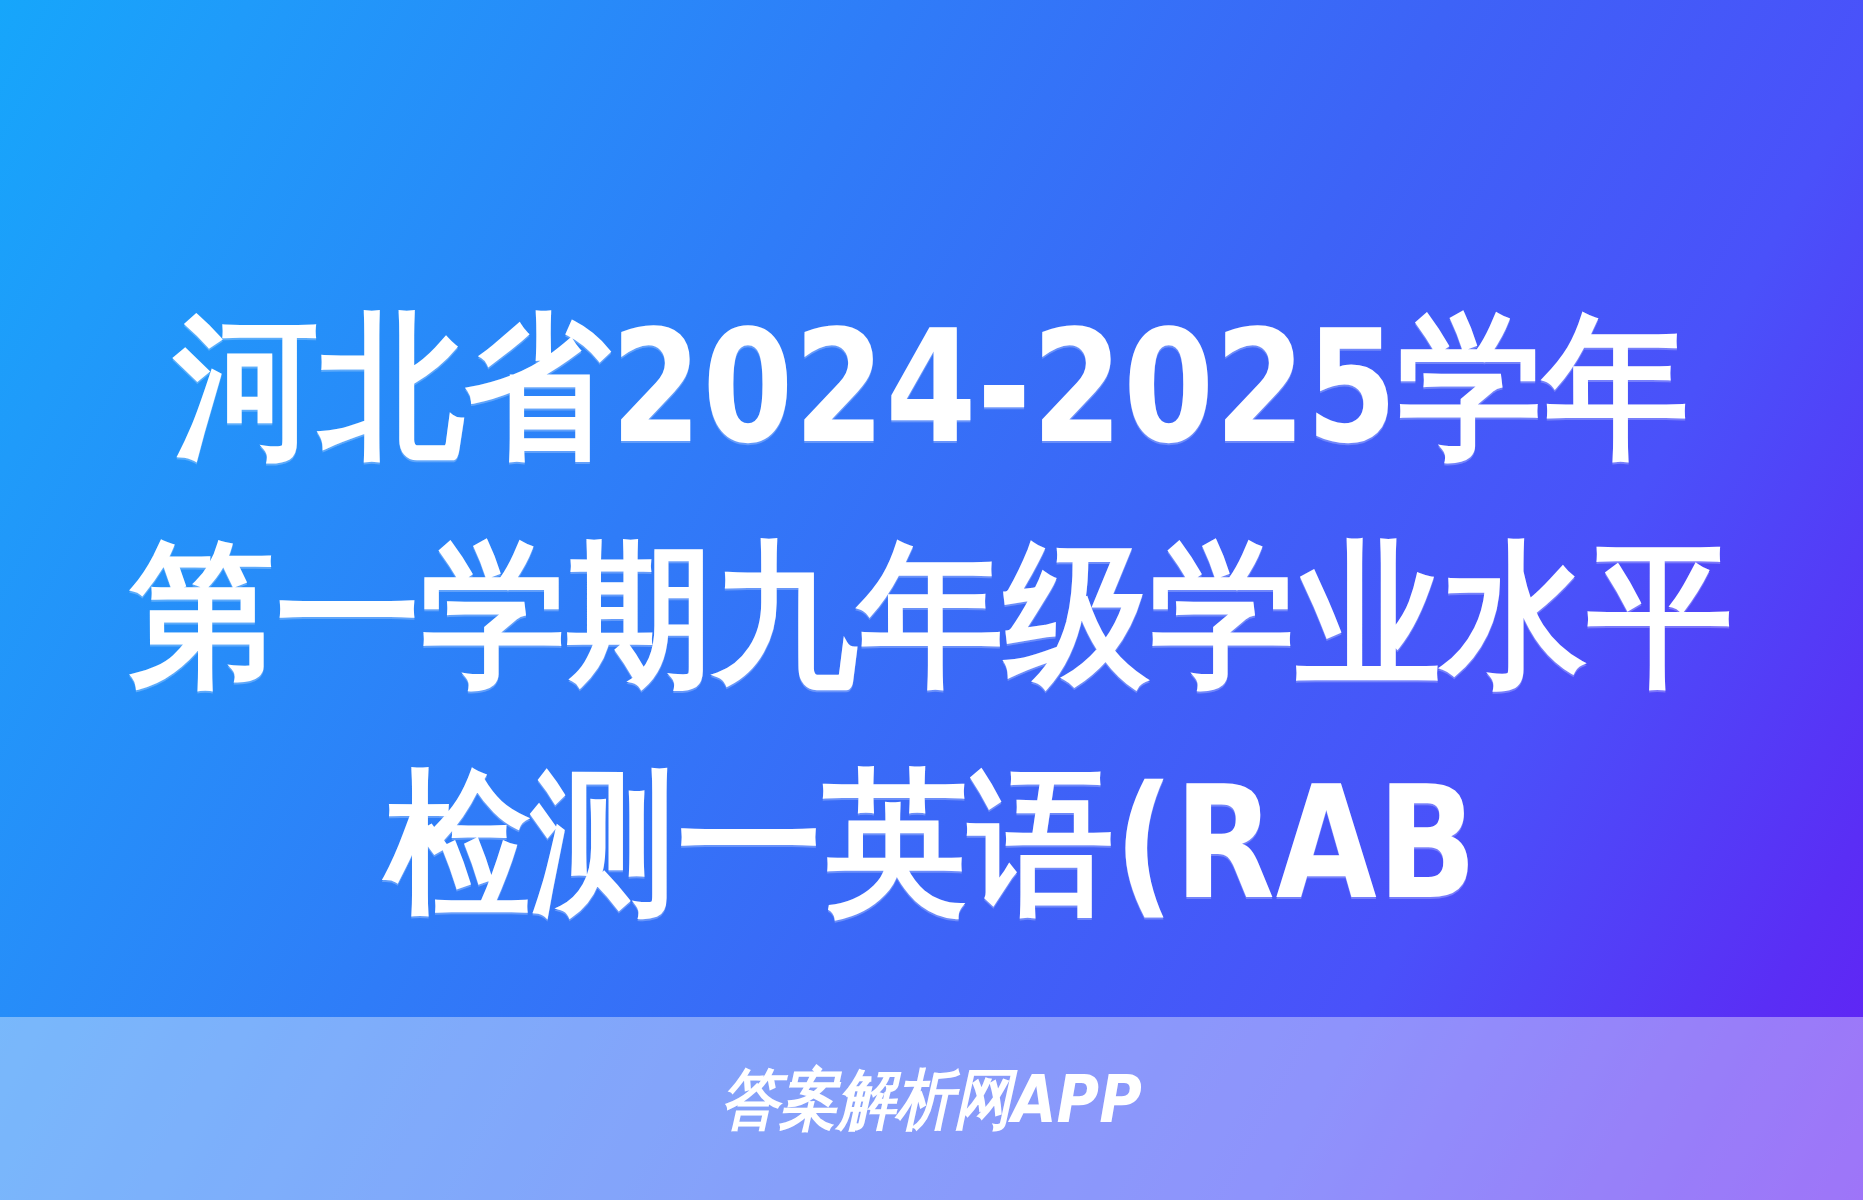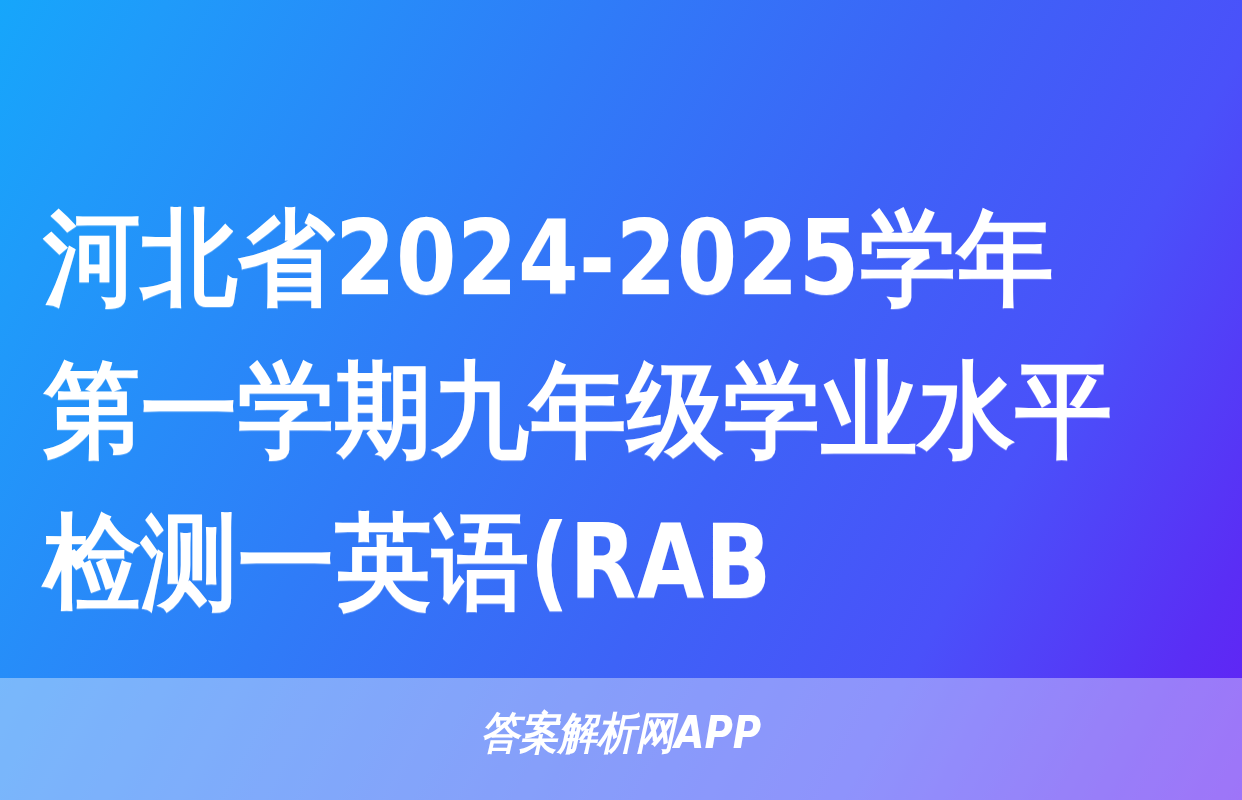--- a/index.html
+++ b/index.html
@@ -29,21 +29,21 @@
         #5a2ef5 92%,
         #6320f4 100%);
   }
 
   
   #title-block {
     position: absolute;
     left: 0;
     top: 182px;
     width: 1242px;
-    text-align: left;
+    text-align: center;
     color: #ffffff;
     line-height: 152px;
     letter-spacing: 0.5px;
   }
 
   .title-line {
     display: block;
     font-family: "DejaVu Sans", "Liberation Sans", sans-serif;
     font-size: 104px;
     font-weight: 700;

